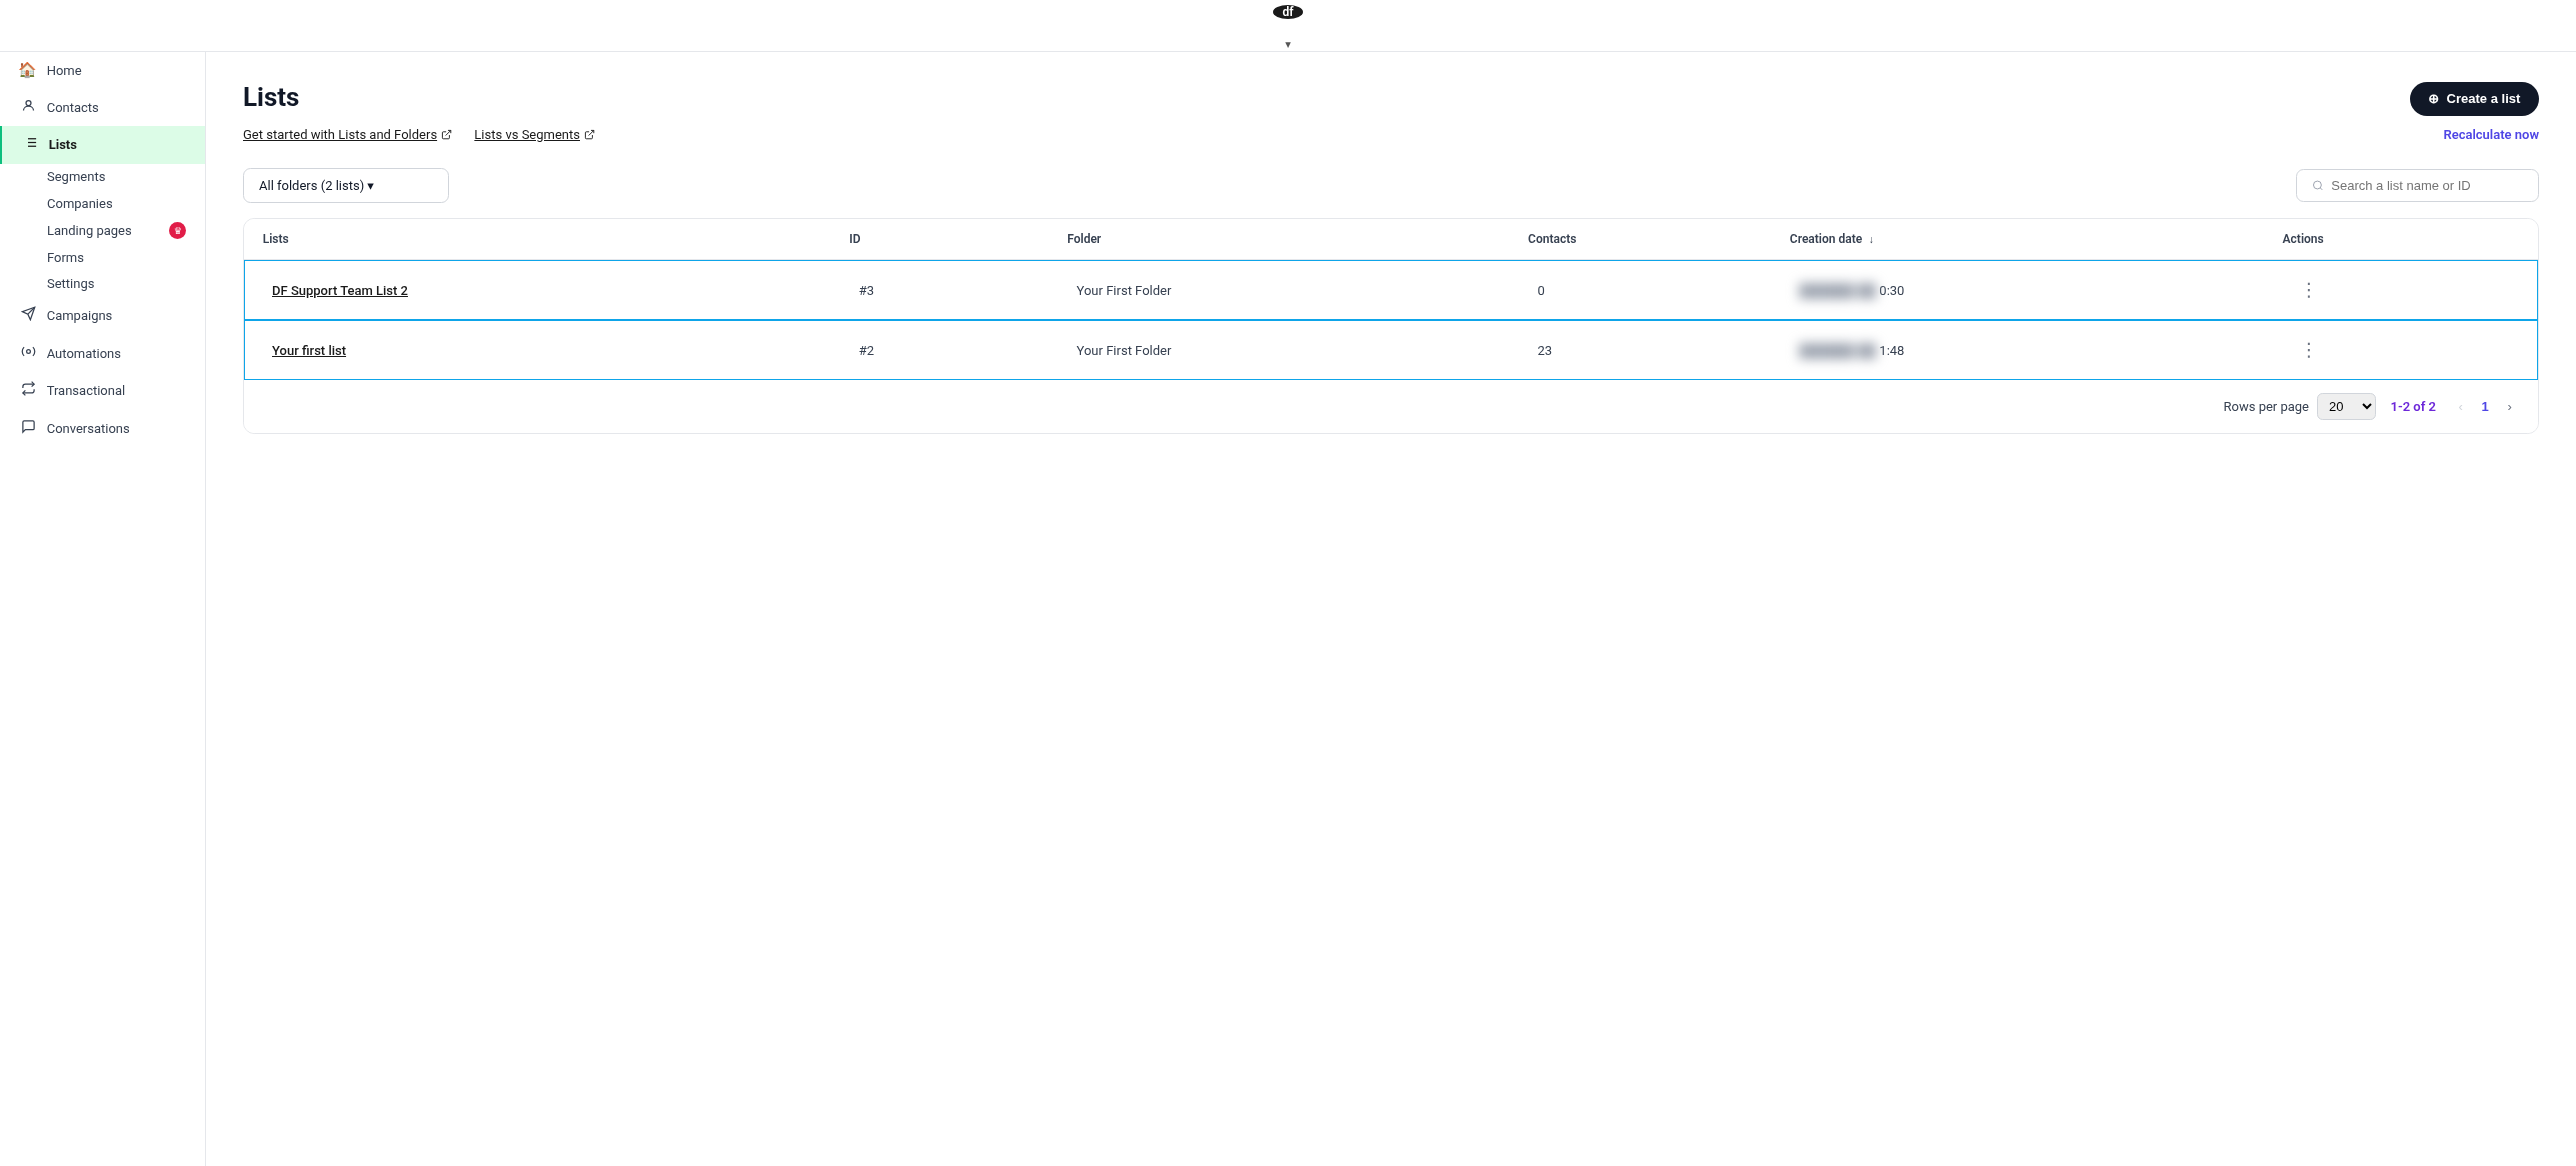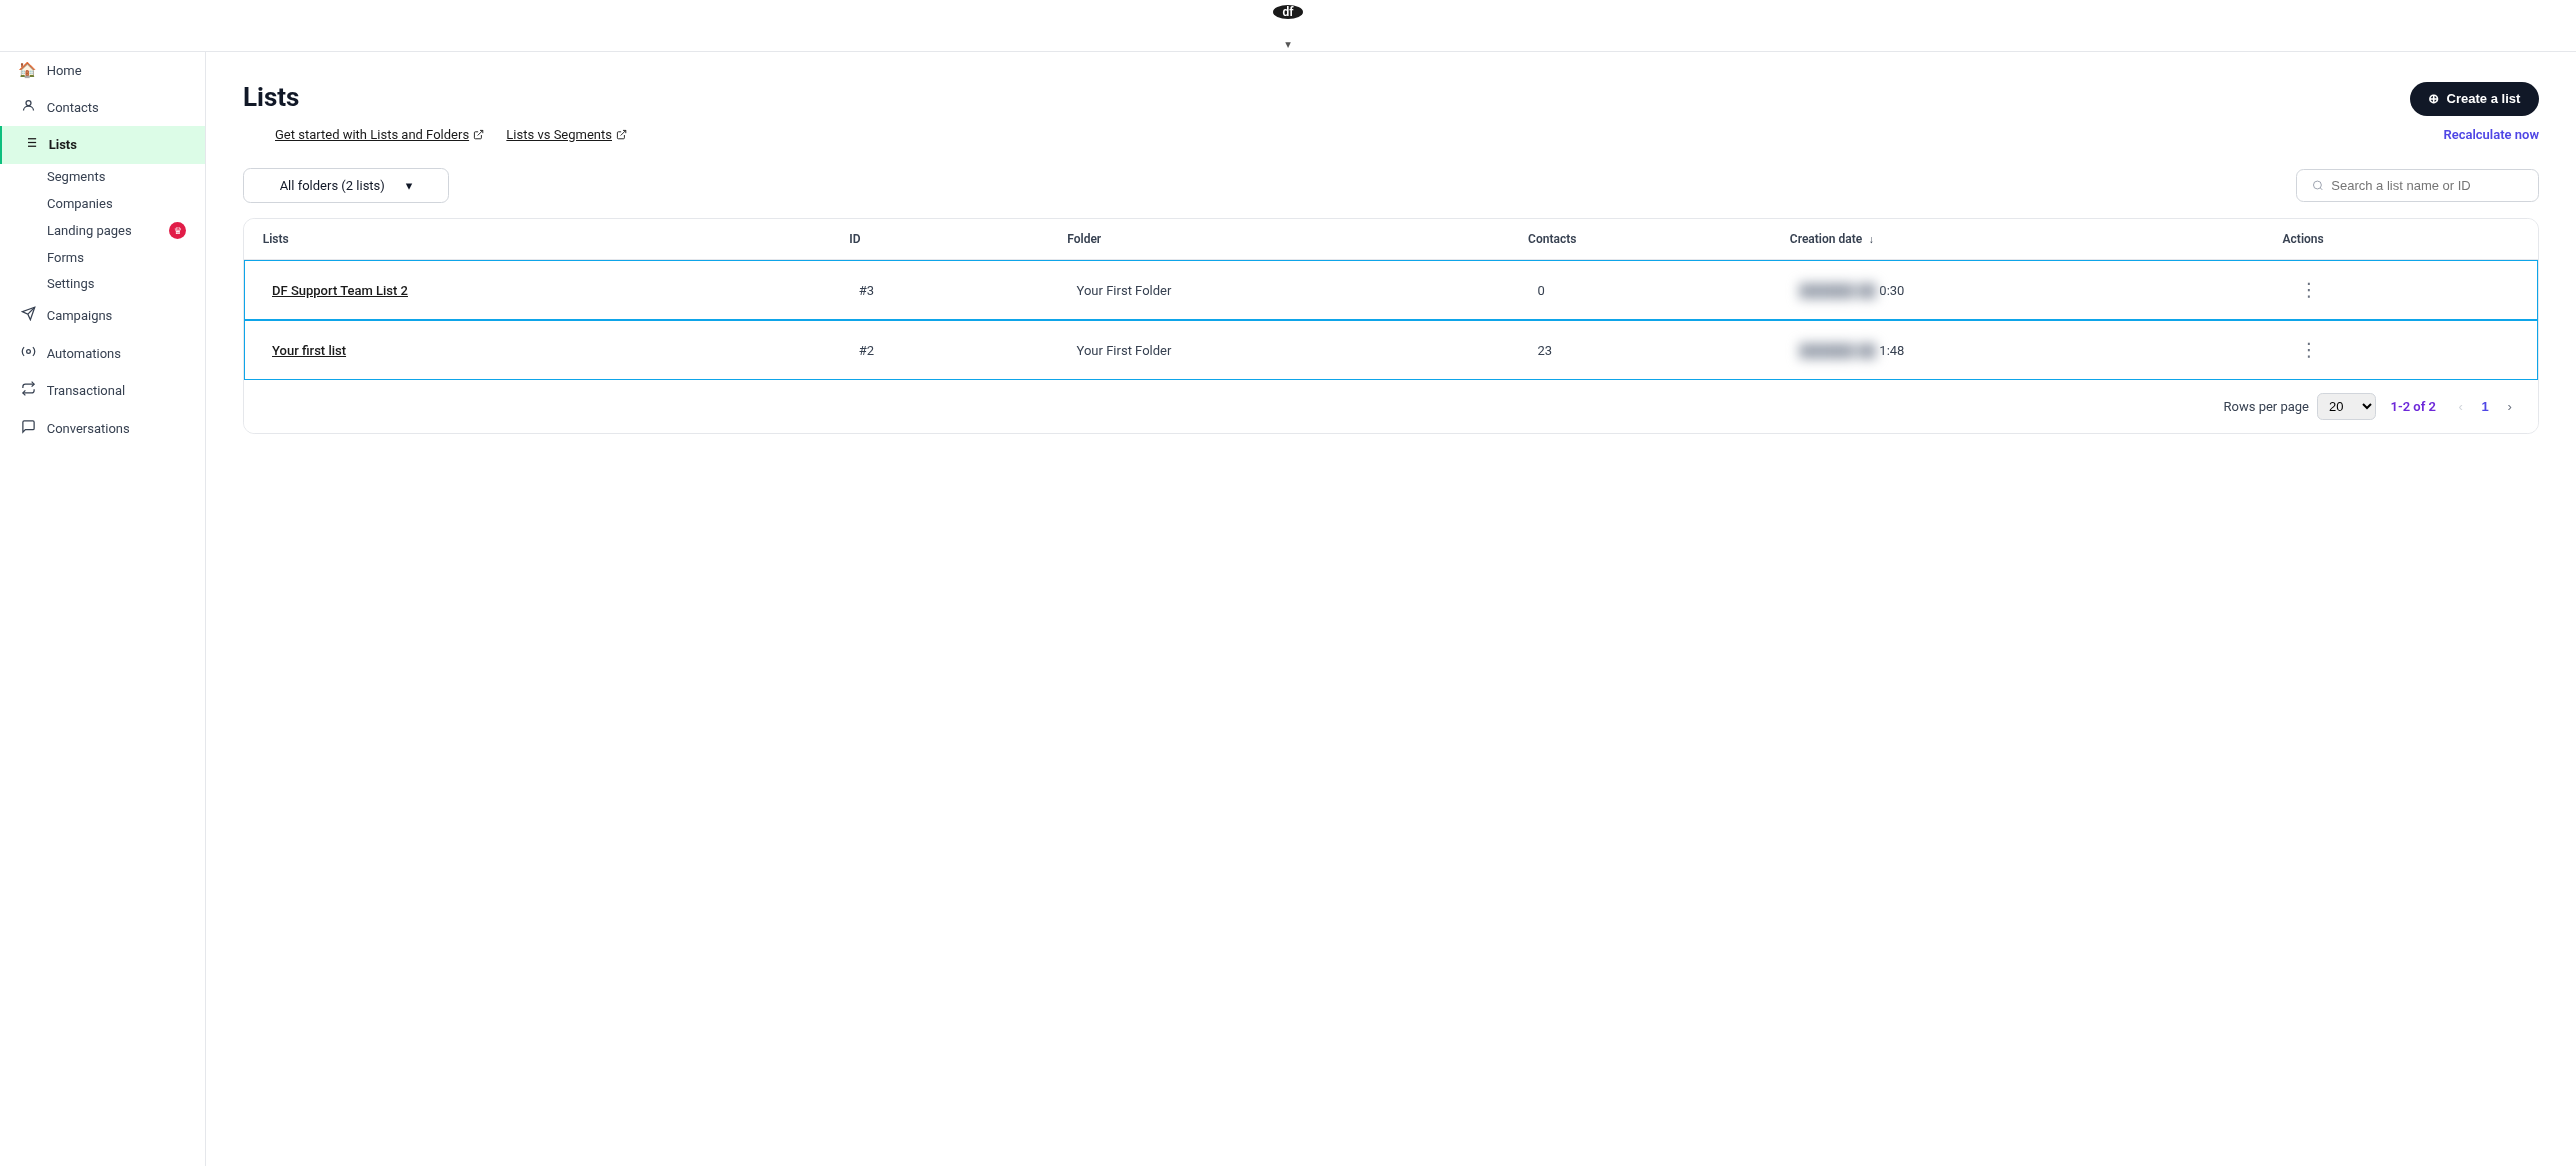--- a/index.html
+++ b/index.html
@@ -23,31 +23,31 @@
     .sidebar-item.active { background: #dcfce7; font-weight: 700; color: #1a1a1a; border-left: 2.8px solid #0dbf7e; }
     .sidebar-item .icon { font-size: 15px; width: 18.7px; text-align: center; }
     .sidebar-sub { padding: 5.6px 18.7px 5.6px 47px; font-size: 13px; color: #374151; cursor: pointer; }
     .badge { background: #e11d48; color: #fff; border-radius: 50%; width: 17px; height: 17px; font-size: 9.3px; display: flex; align-items: center; justify-content: center; }
 
     
     .main { flex: 1; overflow-y: auto; padding: 30px 37px; }
     .page-header { display: flex; align-items: flex-start; justify-content: space-between; margin-bottom: 11.2px; }
     .page-title { font-size: 26px; font-weight: 700; color: #111827; }
     .page-desc { font-size: 13px; color: #374151; max-width: 841px; line-height: 1.6; margin-bottom: 15px; }
-    .page-links { display: flex; align-items: center; gap: 35px; margin-bottom: 26px; justify-content: space-between; margin-left: 32px; }
+    .page-links { display: flex; align-items: center; gap: 35px; margin-bottom: 26px; justify-content: space-between; }
     .page-links-left { display: flex; gap: 22.4px; }
     .link-ext { font-size: 13px; color: #1a1a1a; text-decoration: underline; display: flex; align-items: center; gap: 3.7px; cursor: pointer; }
     .recalc { font-size: 13px; color: #4f46e5; font-weight: 600; cursor: pointer; }
 
     
     .btn-create { background: #111827; color: #fff; border: none; border-radius: 22.4px; padding: 9.3px 18.7px; font-size: 13px; font-weight: 600; cursor: pointer; display: flex; align-items: center; gap: 7.5px; white-space: nowrap; }
 
     
     .filters-row { display: flex; align-items: center; justify-content: space-between; margin-bottom: 15px; }
-    .folder-select { border: 0.9px solid #d1d5db; border-radius: 7.5px; padding: 9.3px 15px; font-size: 13px; color: #111827; background: #fff; cursor: pointer; display: flex; align-items: center; gap: 21px; min-width: 206px; justify-content: center; }
+    .folder-select { border: 0.9px solid #d1d5db; border-radius: 7.5px; padding: 9.3px 15px; font-size: 13px; color: #111827; background: #fff; cursor: pointer; display: flex; align-items: center; gap: 3px; min-width: 206px; justify-content: flex-start; }
     .search-box { border: 0.9px solid #d1d5db; border-radius: 7.5px; padding: 8px 15px; font-size: 13px; color: #6b7280; background: #fff; display: flex; align-items: center; gap: 7.5px; min-width: 243px; cursor: text; }
     .search-box input { border: none; outline: none; font-size: 13px; color: #374151; background: transparent; width: 100%; }
 
     
     .table-container { border: 0.9px solid #e5e7eb; border-radius: 11.2px; overflow: hidden; }
     table { width: 100%; border-collapse: collapse; }
     thead th { padding: 13px 18.7px; text-align: left; font-size: 12px; font-weight: 600; color: #374151; border-bottom: 0.9px solid #e5e7eb; background: #fff; }
     tbody tr { border-bottom: 0.9px solid #e5e7eb; }
     tbody tr:last-child { border-bottom: none; }
     tbody td { padding: 15px 28px; font-size: 13px; color: #374151; background: #fff; }

